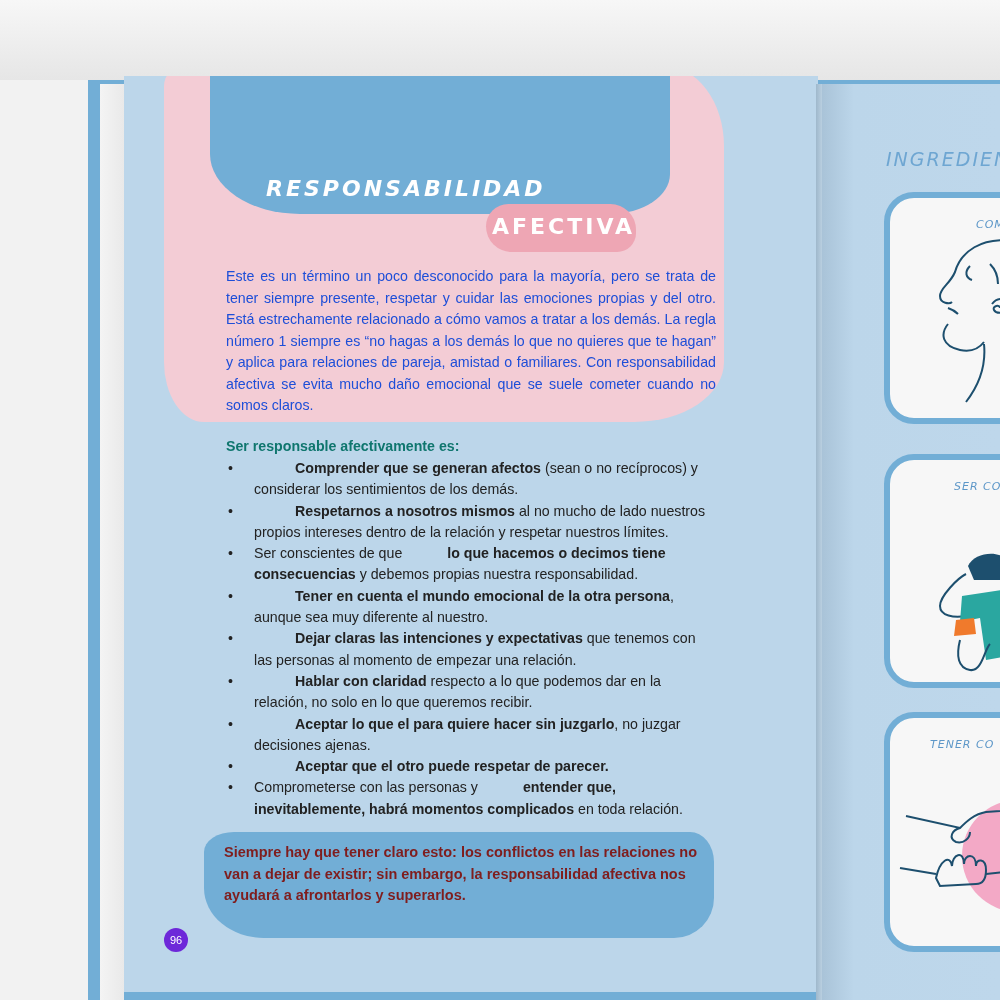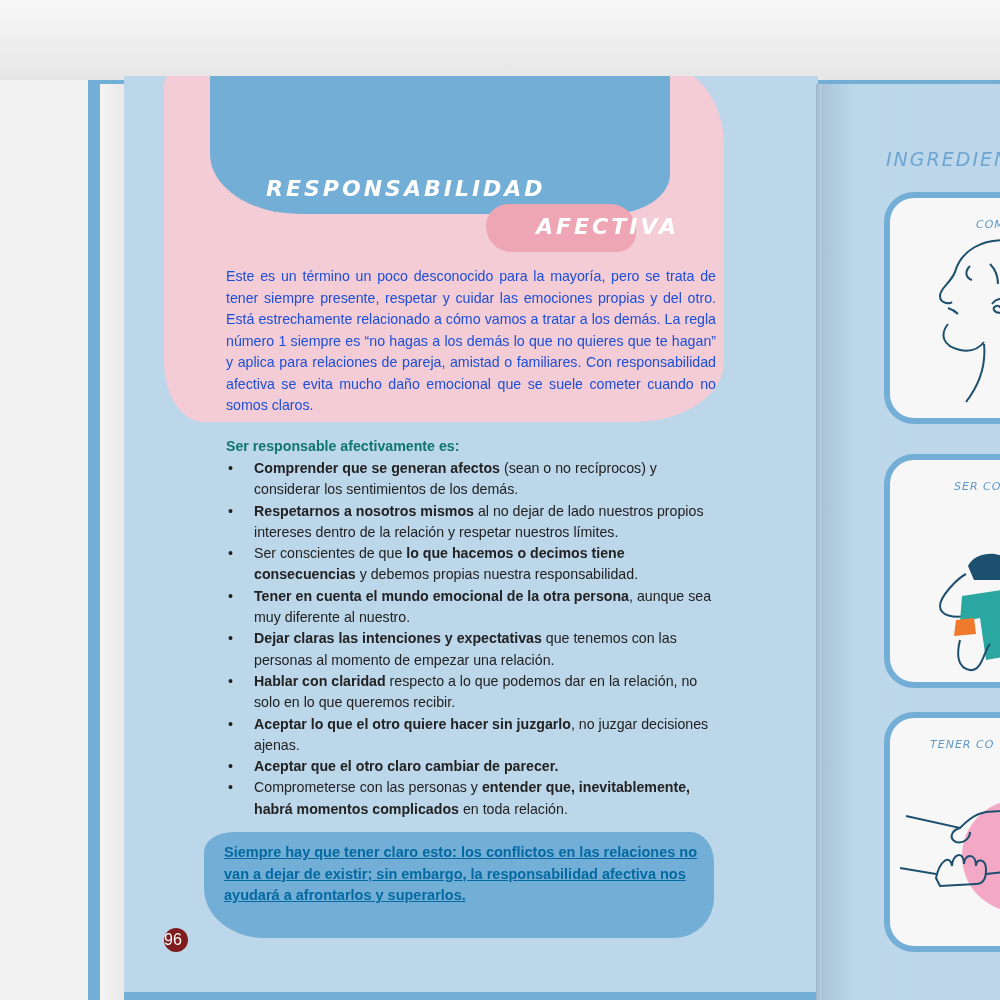--- a/index.html
+++ b/index.html
@@ -8,32 +8,32 @@
   .cover{position:absolute;left:88px;top:80px;width:912px;height:920px;background:#72aed6;}
   .page-edge{position:absolute;left:100px;top:84px;width:24px;height:916px;background:linear-gradient(90deg,#f4f4f4,#e9e9e9);}
   .left-page{position:absolute;left:124px;top:76px;width:694px;height:916px;background:#bcd6ea;overflow:hidden;}
   .gutter{position:absolute;left:816px;top:84px;width:6px;height:916px;background:linear-gradient(90deg,#9fb8cc,#b9cfe0);}
   .right-page{position:absolute;left:822px;top:84px;width:178px;height:916px;background:linear-gradient(90deg,#a9c3d8 0%,#bcd6ea 18%,#bed7eb 100%);overflow:hidden;}
 
   .pink-shape{position:absolute;left:40px;top:-10px;width:560px;height:356px;background:#f3ccd5;border-radius:20px 60px 90px 40px / 20px 80px 60px 60px;}
   .blue-shape{position:absolute;left:86px;top:-10px;width:460px;height:148px;background:#72aed6;border-radius:0 0 60px 90px / 0 0 40px 60px;}
   .pink-tag{position:absolute;left:362px;top:128px;width:150px;height:48px;background:#eea6b4;border-radius:26px 30px 22px 30px;}
   .title-1{position:absolute;left:142px;top:100px;color:#fff;font-family:"DejaVu Sans",sans-serif;font-weight:bold;font-style:italic;letter-spacing:3px;font-size:22px;}
-  .title-2{position:absolute;left:368px;top:138px;color:#fff;font-family:"DejaVu Sans",sans-serif;font-weight:bold;font-style:italic;letter-spacing:3px;font-size:22px;margin-left:44px;}
+  .title-2{position:absolute;left:368px;top:138px;color:#fff;font-family:"DejaVu Sans",sans-serif;font-weight:bold;letter-spacing:3px;font-size:22px;}
 
   .intro{position:absolute;left:102px;top:190px;width:490px;font-family:"Liberation Sans",sans-serif;font-size:14.2px;line-height:21.5px;color:#1d4ed8;text-align:justify;}
   .list-title{position:absolute;left:102px;top:362px;font-family:"Liberation Sans",sans-serif;font-size:14.2px;font-weight:bold;color:#0f766e;}
   .list{position:absolute;left:102px;top:382px;width:490px;margin:0;padding:0;list-style:none;font-family:"Liberation Sans",sans-serif;font-size:14.2px;line-height:21.3px;color:#222;}
   .list li{position:relative;padding-left:28px;}
   .list li .bullet{position:absolute;left:2px;top:0;}
-  .list b{font-weight:bold;}
+  .list b{font-weight:bold;margin-left:41px;}
 
   .callout-bg{position:absolute;left:80px;top:756px;width:510px;height:106px;background:#72aed6;border-radius:30px 24px 40px 60px / 20px 30px 40px 50px;}
-  .callout{position:absolute;left:100px;top:766px;width:480px;font-family:"Liberation Sans",sans-serif;font-weight:bold;font-size:14.5px;line-height:21.5px;color:#0369a1;text-decoration:underline;}
-  .page-num{position:absolute;left:40px;top:852px;width:24px;height:24px;border-radius:50%;background:#7f1d1d;color:#fff;font-family:"Liberation Sans",sans-serif;font-size:16px;line-height:24px;}
+  .callout{position:absolute;left:100px;top:766px;width:480px;font-family:"Liberation Sans",sans-serif;font-weight:bold;font-size:14.5px;line-height:21.5px;color:#7f1d1d;}
+  .page-num{position:absolute;left:40px;top:852px;width:24px;height:24px;border-radius:50%;background:#6d28d9;color:#fff;font-family:"Liberation Sans",sans-serif;font-size:11px;text-align:center;line-height:24px;}
 
   .ing-title{position:absolute;left:64px;top:64px;font-family:"DejaVu Sans",sans-serif;font-style:italic;font-size:19px;letter-spacing:2px;color:#6ea6d2;white-space:nowrap;}
   .card{position:absolute;left:62px;width:150px;background:#f7f7f7;border:6px solid #72aed6;border-radius:30px;box-sizing:border-box;}
   .card-1{top:108px;height:232px;}
   .card-2{top:370px;height:234px;}
   .card-3{top:628px;height:240px;}
   .card-label{position:absolute;font-family:"DejaVu Sans",sans-serif;font-style:italic;font-size:11px;letter-spacing:1px;color:#5d97c8;white-space:nowrap;}
   svg{position:absolute;}
 </style>
 </head>
@@ -48,27 +48,27 @@
   <div class="blue-shape"></div>
   <div class="pink-tag"></div>
   <div class="title-1">RESPONSABILIDAD</div>
   <div class="title-2">AFECTIVA</div>
 
   <div class="intro">Este es un término un poco desconocido para la mayoría, pero se trata de tener siempre presente, respetar y cuidar las emociones propias y del otro. Está estrechamente relacionado a cómo vamos a tratar a los demás. La regla número 1 siempre es “no hagas a los demás lo que no quieres que te hagan” y aplica para relaciones de pareja, amistad o familiares. Con responsabilidad afectiva se evita mucho daño emocional que se suele cometer cuando no somos claros.</div>
 
   <div class="list-title">Ser responsable afectivamente es:</div>
   <ul class="list">
     <li><span class="bullet">•</span><span></span><b>Comprender que se generan afectos</b><span> (sean o no recíprocos) y considerar los sentimientos de los demás.</span></li>
-    <li><span class="bullet">•</span><span></span><b>Respetarnos a nosotros mismos</b><span> al no dejar de lado nuestros propios intereses dentro de la relación y respetar nuestros límites.</span></li>
+    <li><span class="bullet">•</span><span></span><b>Respetarnos a nosotros mismos</b><span> al no mucho de lado nuestros propios intereses dentro de la relación y respetar nuestros límites.</span></li>
     <li><span class="bullet">•</span><span>Ser conscientes de que </span><b>lo que hacemos o decimos tiene consecuencias</b><span> y debemos propias nuestra responsabilidad.</span></li>
     <li><span class="bullet">•</span><span></span><b>Tener en cuenta el mundo emocional de la otra persona</b><span>, aunque sea muy diferente al nuestro.</span></li>
     <li><span class="bullet">•</span><span></span><b>Dejar claras las intenciones y expectativas</b><span> que tenemos con las personas al momento de empezar una relación.</span></li>
     <li><span class="bullet">•</span><span></span><b>Hablar con claridad</b><span> respecto a lo que podemos dar en la relación, no solo en lo que queremos recibir.</span></li>
-    <li><span class="bullet">•</span><span></span><b>Aceptar lo que el otro quiere hacer sin juzgarlo</b><span>, no juzgar decisiones ajenas.</span></li>
-    <li><span class="bullet">•</span><span></span><b>Aceptar que el otro claro cambiar de parecer.</b><span></span></li>
+    <li><span class="bullet">•</span><span></span><b>Aceptar lo que el para quiere hacer sin juzgarlo</b><span>, no juzgar decisiones ajenas.</span></li>
+    <li><span class="bullet">•</span><span></span><b>Aceptar que el otro puede respetar de parecer.</b><span></span></li>
     <li><span class="bullet">•</span><span>Comprometerse con las personas y </span><b>entender que, inevitablemente, habrá momentos complicados</b><span> en toda relación.</span></li>
   </ul>
 
   <div class="callout-bg"></div>
   <div class="callout">Siempre hay que tener claro esto: los conflictos en las relaciones no van a dejar de existir; sin embargo, la responsabilidad afectiva nos ayudará a afrontarlos y superarlos.</div>
 
   <div class="page-num">96</div>
 </div>
 
 <div class="gutter"></div>

